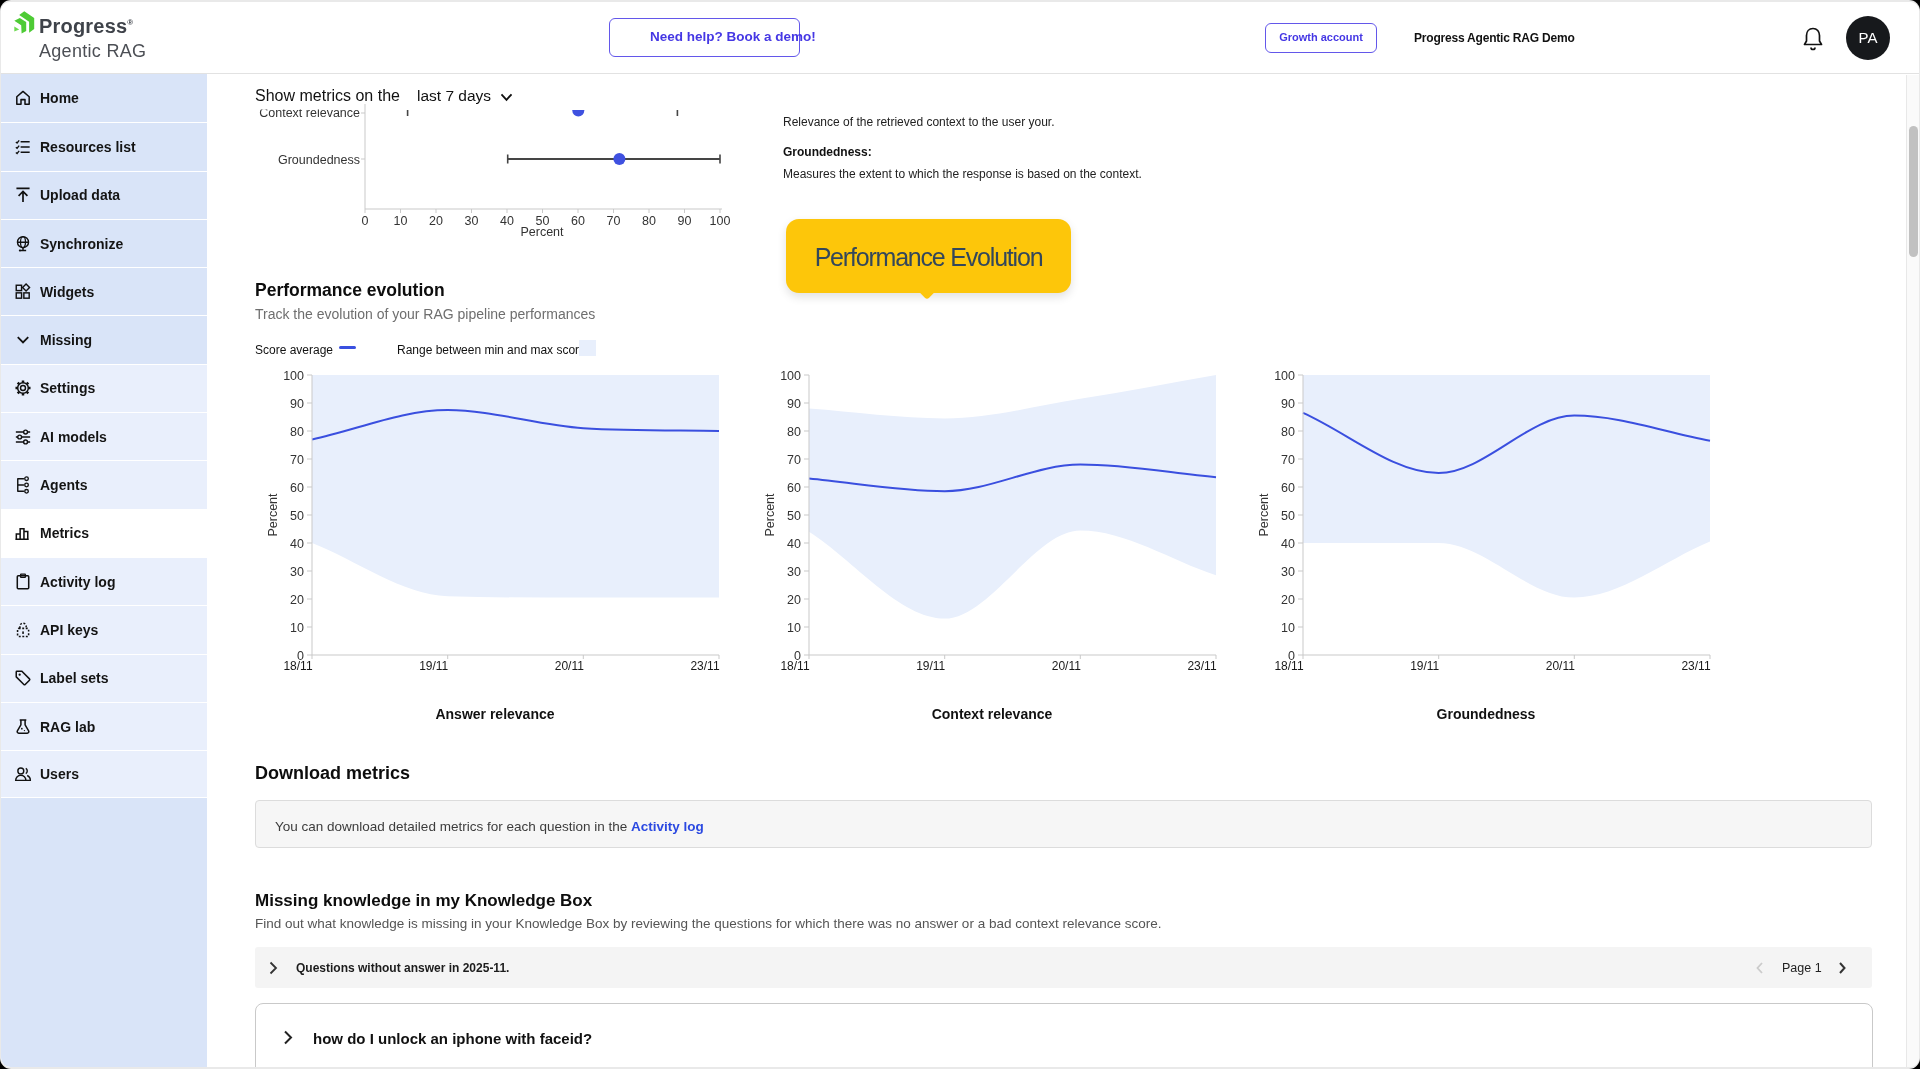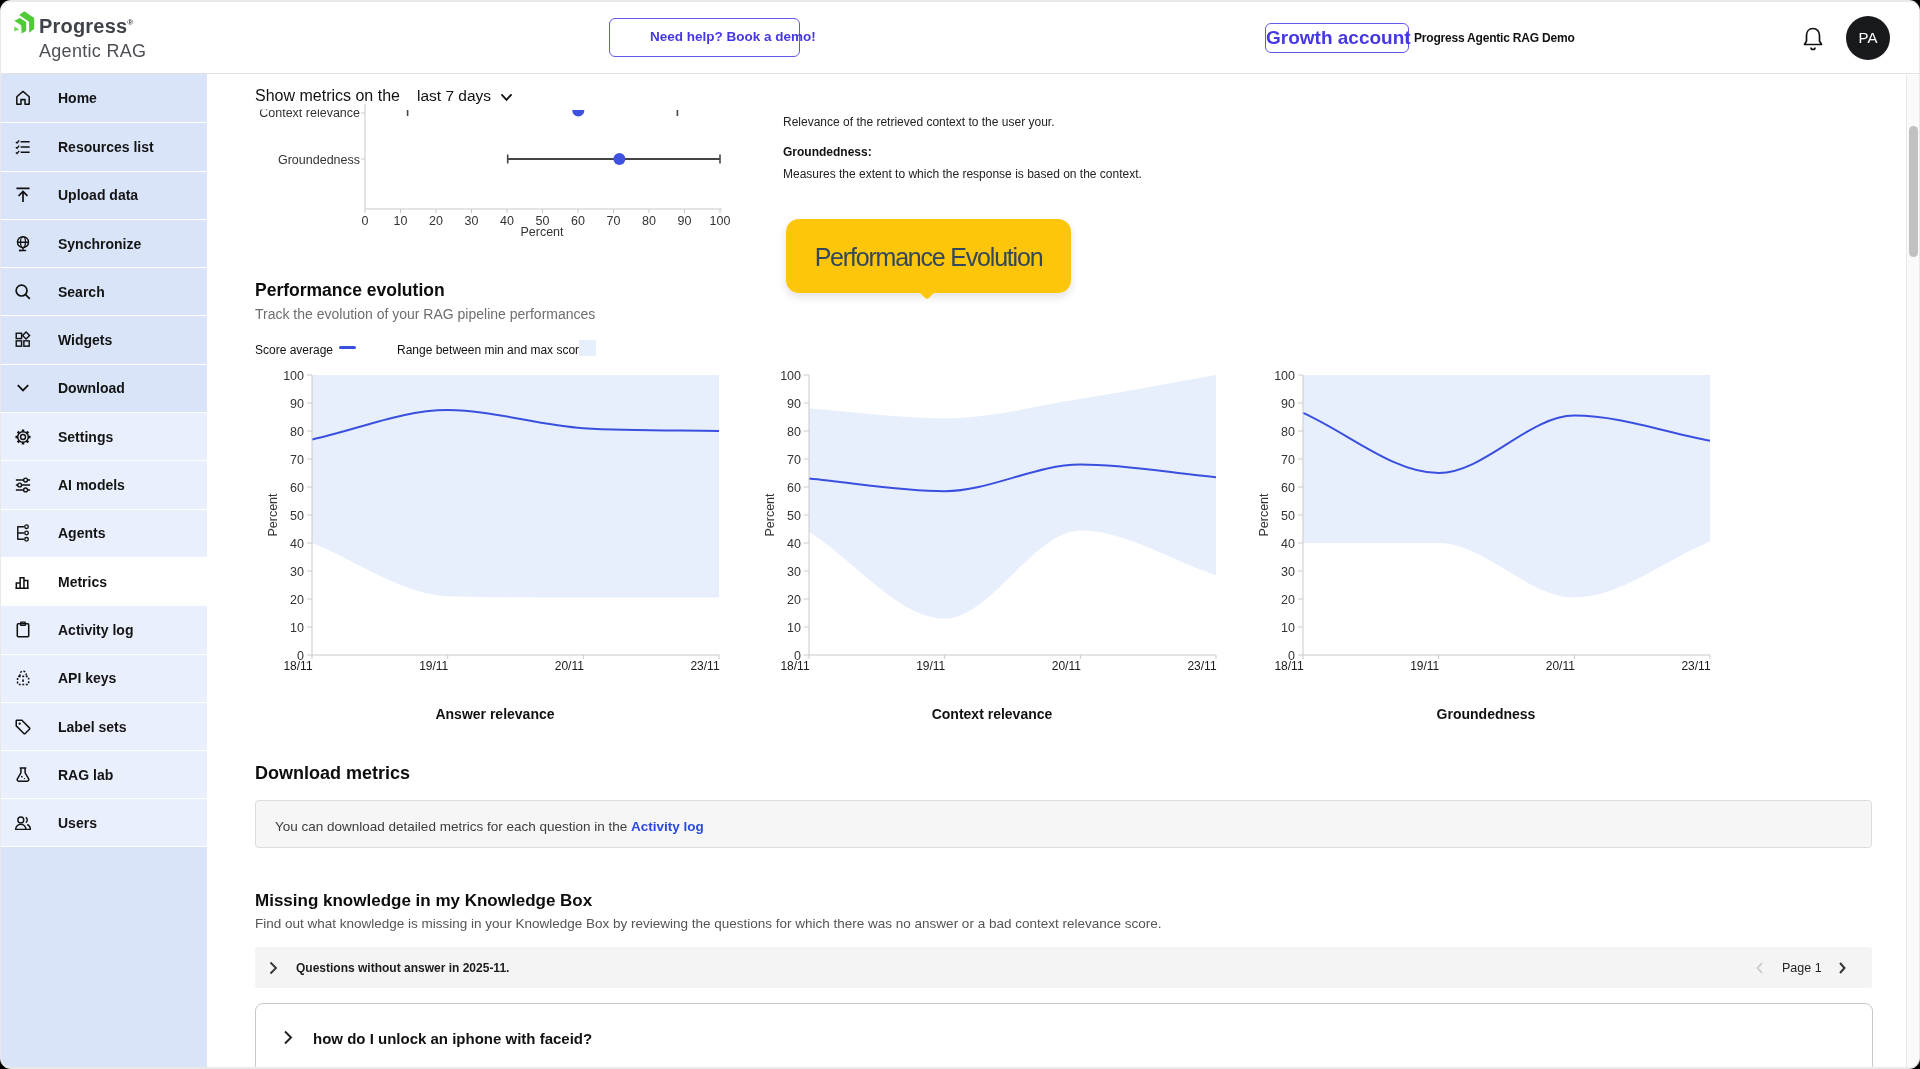--- a/index.html
+++ b/index.html
@@ -7,30 +7,30 @@
 body { font-family:"Liberation Sans", sans-serif; }
 #frame { position:absolute; left:0; top:0; width:1920px; height:1069px; background:#e9e9e9; border-radius:11px; }
 #win { position:absolute; left:1px; top:2px; width:1918px; height:1065px; background:#fff; border-radius:9px; overflow:hidden; }
 .abs { position:absolute; }
 
 
 #hdr { position:absolute; left:0; top:0; width:100%; height:72px; background:#fff; border-bottom:1px solid #e2e2e2; z-index:30; }
 #agentic { position:absolute; left:38px; top:39px; font-size:18px; color:#4c4f55; letter-spacing:0.3px; }
 .btn { position:absolute; border:1.5px solid #6357ea; border-radius:6px; background:#fff; color:#4537e4; font-weight:bold; text-align:center; white-space:nowrap; }
 #helpbtn { left:608px; top:16px; width:191px; height:39px; font-size:13.5px; line-height:36px;padding-left:40px; }
-#growbtn { left:1264px; top:21px; width:144px; height:30px; font-size:19px; line-height:27px; }
+#growbtn { left:1264px; top:21px; width:112px; height:30px; font-size:11px; line-height:27px; }
 #demotitle { position:absolute; left:1413px; top:29px; font-size:12px; font-weight:bold; color:#111; letter-spacing:-0.2px; }
 #avatar { position:absolute; left:1845px; top:14px; width:44px; height:44px; border-radius:50%; background:#17191c; color:#fff; font-size:15px; text-align:center; line-height:44px; }
 
 
 #side { position:absolute; left:0; top:72px; width:206px; height:993px; background:#d9e4f8; border-bottom-left-radius:9px; z-index:20; }
 .sitem { position:relative; width:206px; height:48.3px; display:flex; align-items:center; border-top:1px solid #fff; }
 .sitem:first-child { border-top:none; }
 .sitem .ic { position:absolute; left:12px; top:50%; margin-top:-10px; width:20px; height:20px; }
-.sitem .lb { position:absolute; left:57px; font-size:14px; font-weight:bold; color:#141414; }
+.sitem .lb { position:absolute; left:39px; font-size:14px; font-weight:bold; color:#141414; }
 .sub { background:#e9effc; }
 .active { background:#fff; }
 
 
 #main { position:absolute; left:206px; top:72px; width:1700px; height:995px; background:#fff; }
 .h2 { position:absolute; font-size:20px; font-weight:bold; color:#0d0d0d; }
 .sub1 { position:absolute; font-size:15.5px; color:#6e6e6e; }
 
 
 #sbtrack { position:absolute; left:1905px; top:73px; width:13px; height:992px; background:#fafafa; border-left:1px solid #e8e8e8; z-index:40; }
@@ -102,39 +102,32 @@
         <svg class="ic" viewBox="0 0 21 21">
           <circle cx="10.5" cy="8.6" r="5.8" fill="none" stroke="#111" stroke-width="1.5"></circle>
           <ellipse cx="10.5" cy="8.6" rx="2.6" ry="5.8" fill="none" stroke="#111" stroke-width="1.3"></ellipse>
           <path d="M4.7 8.6 H16.3 M10.5 14.4 V17.3 M7.2 17.3 H13.8" stroke="#111" stroke-width="1.5"></path>
           <circle cx="7.2" cy="17.3" r="1.1" fill="#111"></circle>
         </svg>
         <div class="lb">Synchronize</div>
       </div>
     <div class="sitem ">
         <svg class="ic" viewBox="0 0 21 21">
-          <circle cx="9" cy="9" r="5.7" fill="none" stroke="#111" stroke-width="1.8"></circle>
-          <path d="M13.2 13.2 L17.7 17.7" stroke="#111" stroke-width="1.8"></path>
-        </svg>
-        <div class="lb">Search</div>
-      </div>
-    <div class="sitem ">
-        <svg class="ic" viewBox="0 0 21 21">
           <rect x="3.4" y="3.4" width="5.6" height="5.6" fill="none" stroke="#111" stroke-width="1.5"></rect>
           <rect x="3.4" y="11.4" width="5.6" height="5.6" fill="none" stroke="#111" stroke-width="1.5"></rect>
           <rect x="11.4" y="11.4" width="5.6" height="5.6" fill="none" stroke="#111" stroke-width="1.5"></rect>
           <rect x="11.1" y="3.1" width="5.2" height="5.2" fill="none" stroke="#111" stroke-width="1.5" transform="rotate(45 13.7 5.7)"></rect>
         </svg>
         <div class="lb">Widgets</div>
       </div>
     <div class="sitem ">
         <svg class="ic" viewBox="0 0 21 21">
           <path d="M5 7.5 L10.5 13 L16 7.5" fill="none" stroke="#111" stroke-width="1.9"></path>
         </svg>
-        <div class="lb">Download</div>
+        <div class="lb">Missing</div>
       </div>
     <div class="sitem sub">
         <svg class="ic" viewBox="0 0 21 21">
           <circle cx="10.5" cy="10.5" r="2.6" fill="none" stroke="#111" stroke-width="1.5"></circle>
           <circle cx="10.5" cy="10.5" r="5.6" fill="none" stroke="#111" stroke-width="1.6"></circle>
           <g stroke="#111" stroke-width="2.6">
             <path d="M10.5 4.9 V2.6 M10.5 16.1 V18.4 M16.1 10.5 H18.4 M4.9 10.5 H2.6 M14.45 6.55 L16.1 4.9 M4.9 16.1 L6.55 14.45 M14.45 14.45 L16.1 16.1 M4.9 4.9 L6.55 6.55"></path>
           </g>
         </svg>
         <div class="lb">Settings</div>

